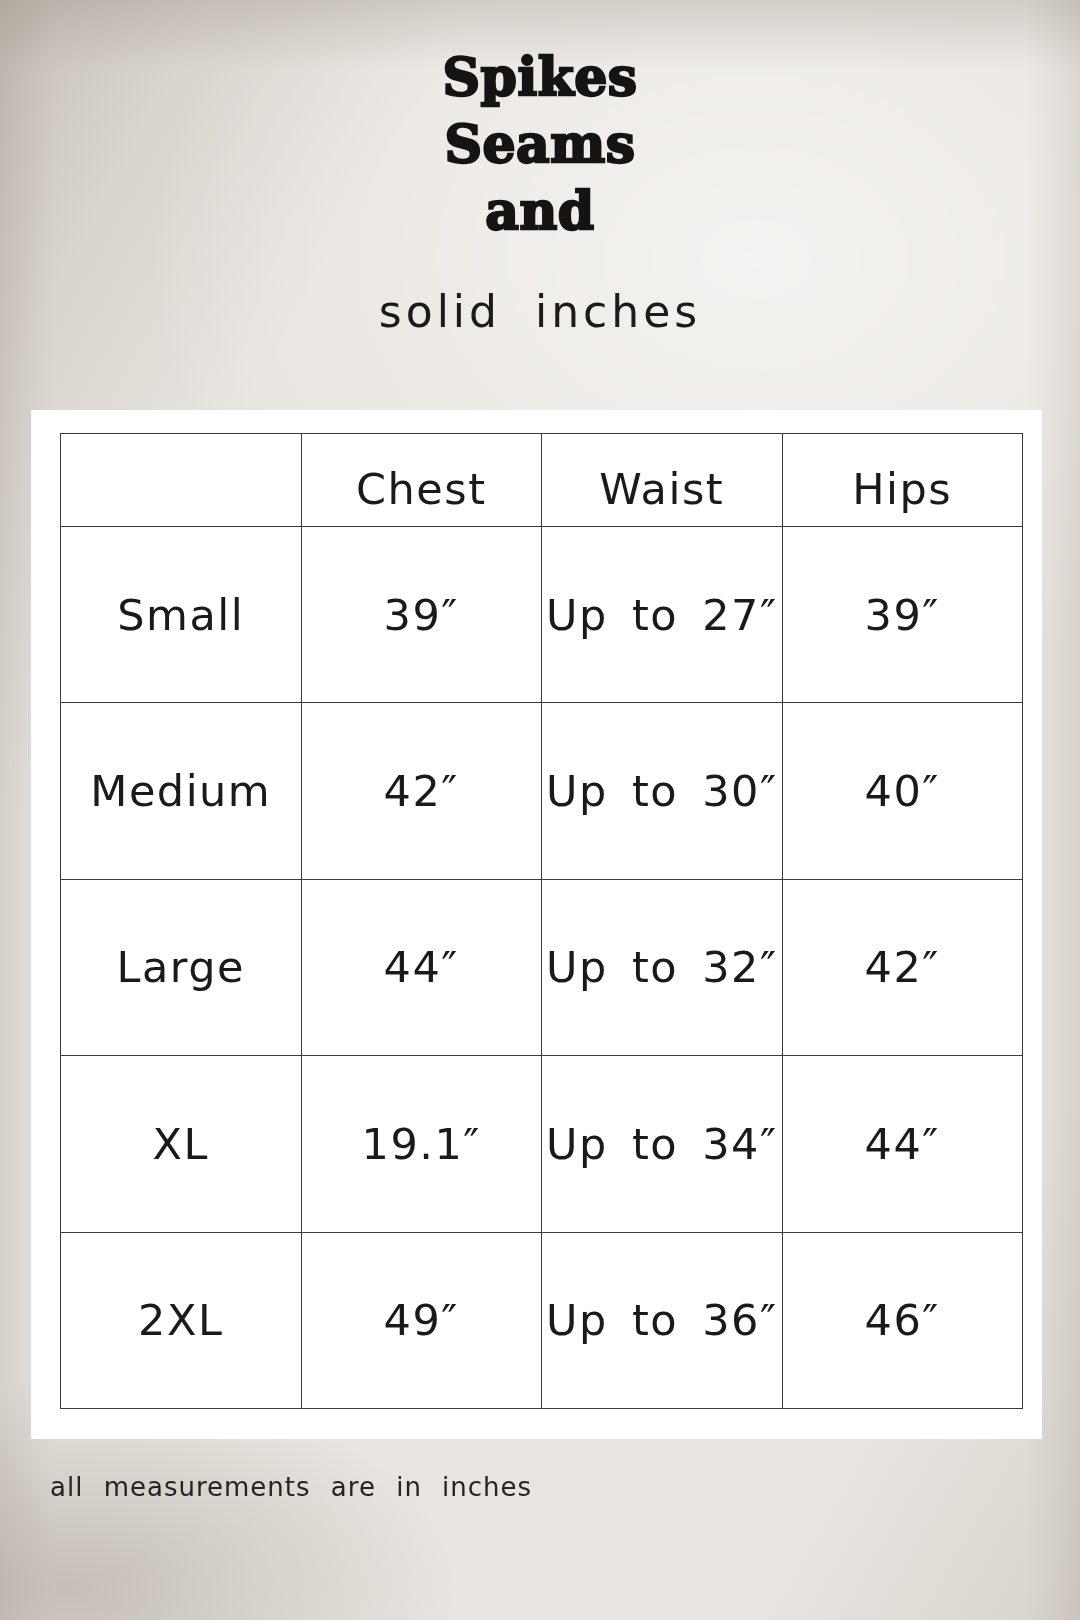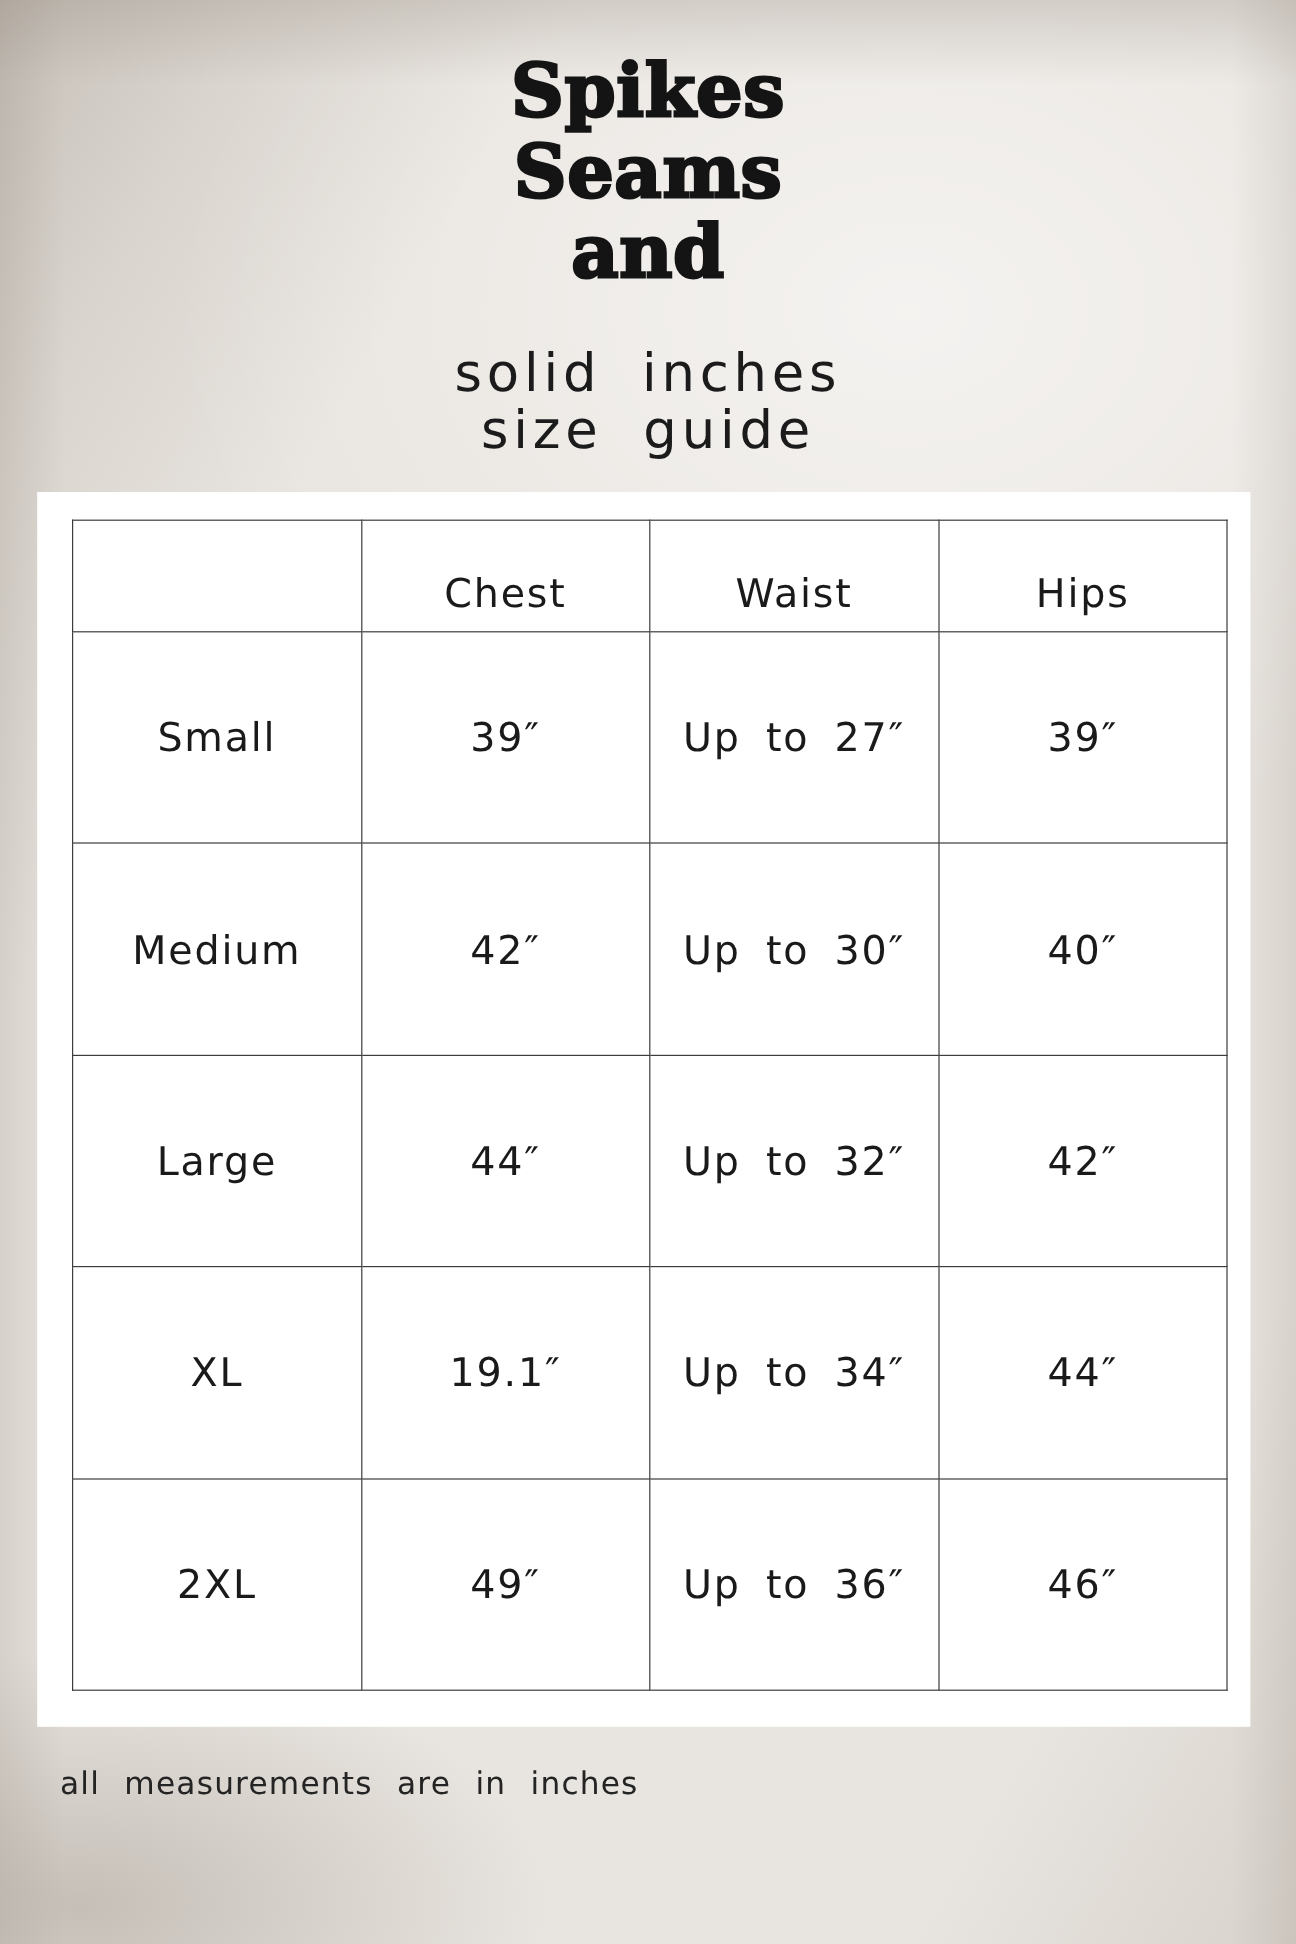--- a/index.html
+++ b/index.html
@@ -36,21 +36,21 @@
 
   
   .brand {
     position: absolute;
     top: 43px;
     left: 0;
     width: 1080px;
     text-align: center;
     font-family: "DejaVu Serif", "Liberation Serif", serif;
     font-weight: 700;
-    font-size: 61px;
+    font-size: 52px;
     line-height: 67px;
     color: #141414;
     -webkit-text-stroke: 2.4px #141414;
     letter-spacing: 0.5px;
   }
 
   
   .subtitle {
     position: absolute;
     top: 288px;
@@ -73,21 +73,21 @@
     height: 1029px;
     background: #ffffff;
     box-sizing: border-box;
     padding: 23px 19px 30px 29px;
   }
   table.size-table {
     width: 100%;
     height: 100%;
     border-collapse: collapse;
     table-layout: fixed;
-    font-size: 33px;
+    font-size: 43px;
     color: #1a1a1a;
     letter-spacing: 1.5px;
     word-spacing: 9px;
   }
   .size-table th,
   .size-table td {
     border: 1.5px solid #3c3c3c;
     text-align: center;
     padding: 0;
   }
@@ -121,21 +121,20 @@
 <div class="poster">
 
   <header class="brand">
     <div class="logo-line">Spikes</div>
     <div class="logo-line">Seams</div>
     <div class="logo-line">and</div>
   </header>
 
   <div class="subtitle">
     <div>solid inches</div>
-    <div>size guide</div>
   </div>
 
   <section class="card">
     <table class="size-table">
       <thead>
         <tr>
           <th></th>
           <th>Chest</th>
           <th>Waist</th>
           <th>Hips</th>

